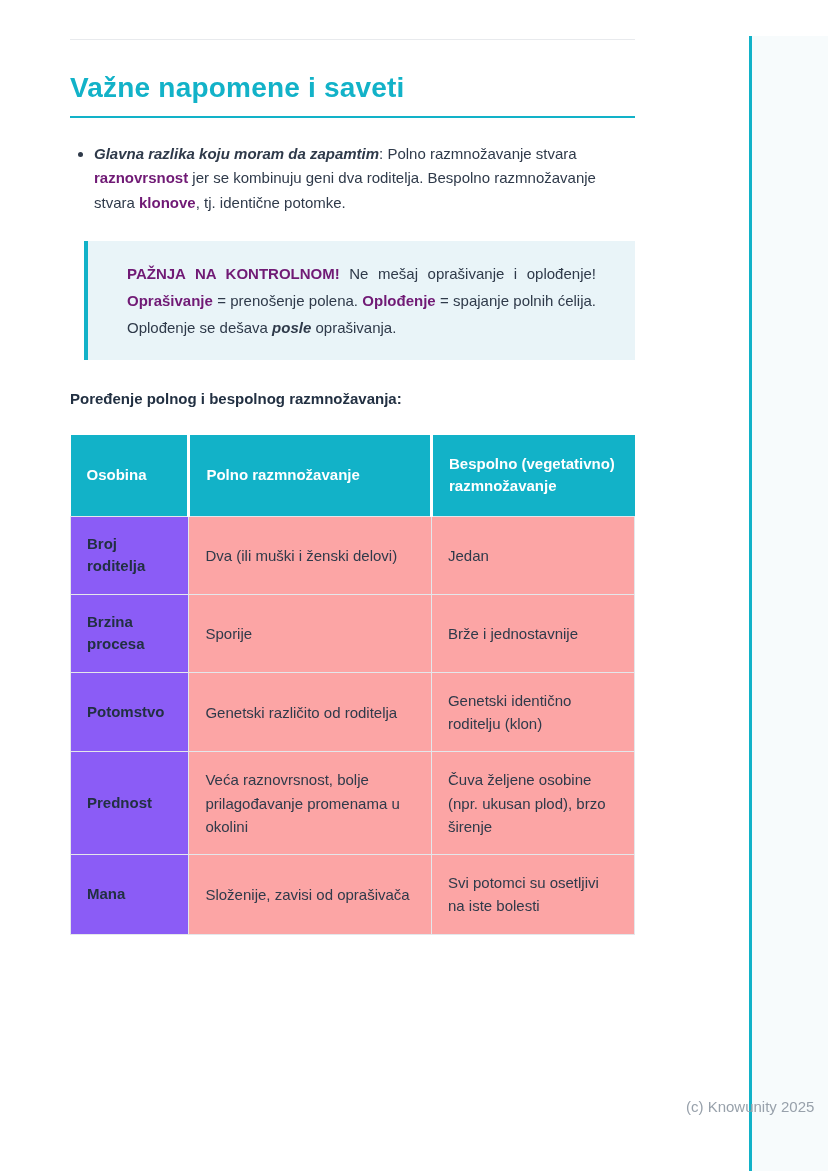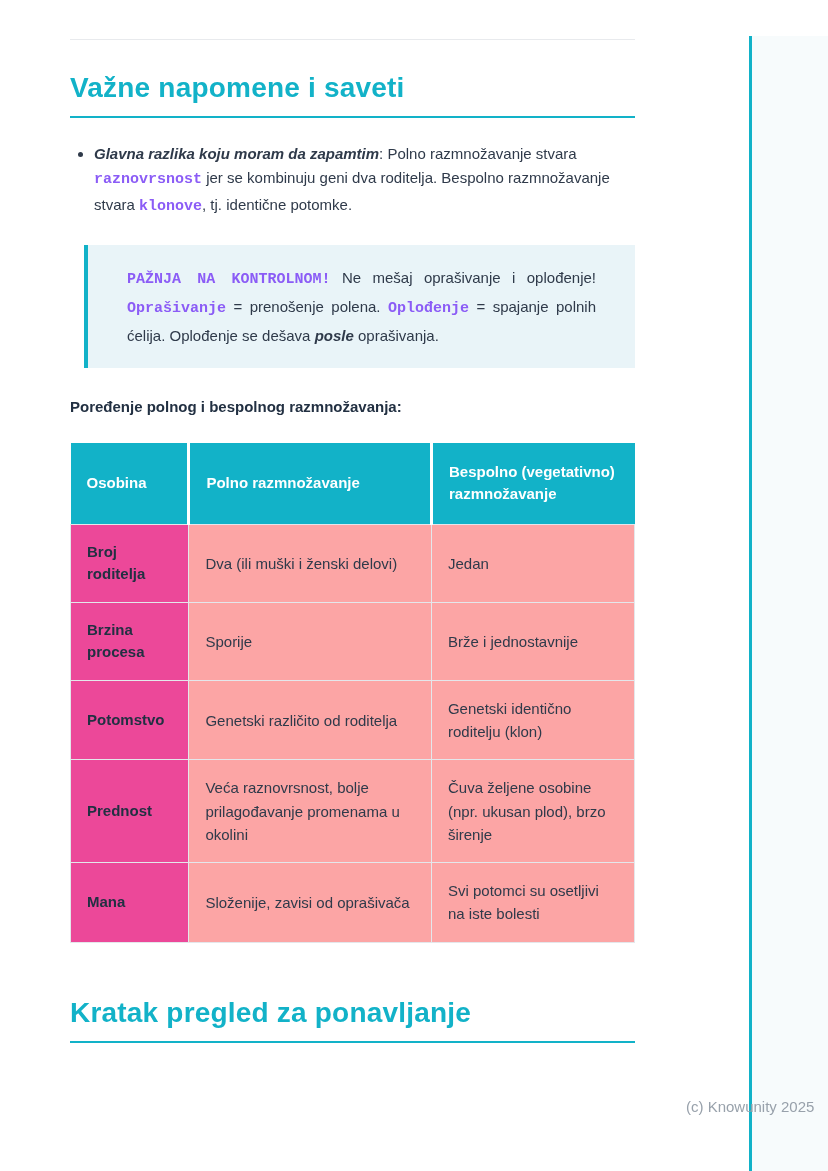--- a/index.html
+++ b/index.html
@@ -31,21 +31,21 @@
     margin-top:32px;padding-bottom:12px;border-bottom:2px solid var(--accent);
     color:var(--accent);font-size:28px;font-weight:bold;letter-spacing:.2px;
   }
   h2.section-title.no-rule-space{margin-top:54px;}
   ul.notes{
     margin-top:24px;padding-left:24px;list-style:disc;
   }
   ul.notes li{
     font-size:15px;line-height:1.62;color:var(--text);
   }
-  .bold{font-weight:bold;color:#8b5cf6;font-family:Liberation Mono, monospace;}
+  .bold{font-weight:bold;color:#701a75;}
   .italic{font-style:italic;font-weight:bold;}
   .callout{
     margin:26px 0 0 14px;
     background:var(--callout-bg);
     border-left:4px solid var(--accent);
     padding:19px 39px;
     font-size:15px;line-height:1.8;text-align:justify;
   }
   .table-caption{
     margin-top:30px;font-size:15px;font-weight:bold;color:#223042;
@@ -58,21 +58,21 @@
   table.compare col.c3{width:36%;}
   table.compare thead th{
     background:var(--accent);color:#ffffff;font-size:15px;font-weight:bold;
     text-align:left;vertical-align:middle;padding:18px 16px;line-height:1.5;
     border-left:3px solid #ffffff;
   }
   table.compare thead th:first-child{border-left:none;}
   table.compare tbody th.row-head{
     font-size:15px;font-weight:bold;color:#223042;text-align:left;
     vertical-align:middle;padding:16px;line-height:1.5;
-    border:1px solid var(--border);background:#ec4899;
+    border:1px solid var(--border);background:#8b5cf6;
   }
   table.compare tbody td{
     font-size:15px;color:var(--text);vertical-align:middle;
     padding:16px;line-height:1.55;border:1px solid var(--border);background:#fca5a5;
   }
   table.compare tbody tr{height:78px;}
   .footer-copyright{
     position:absolute;left:686px;top:1098px;
     font-size:15px;color:var(--muted);white-space:nowrap;
   }
@@ -132,18 +132,17 @@
           <td>Čuva željene osobine (npr. ukusan plod), brzo širenje</td>
         </tr>
         <tr>
           <th class="row-head" scope="row">Mana</th>
           <td>Složenije, zavisi od oprašivača</td>
           <td>Svi potomci su osetljivi na iste bolesti</td>
         </tr>
       </tbody>
   </table>
 
-  <h2 class="section-title no-rule-space">Kratak pregled za ponavljanje</h2>
 
 
 </div>
 
 <div class="footer-copyright">(c) Knowunity 2025</div>
 
 </body></html>

